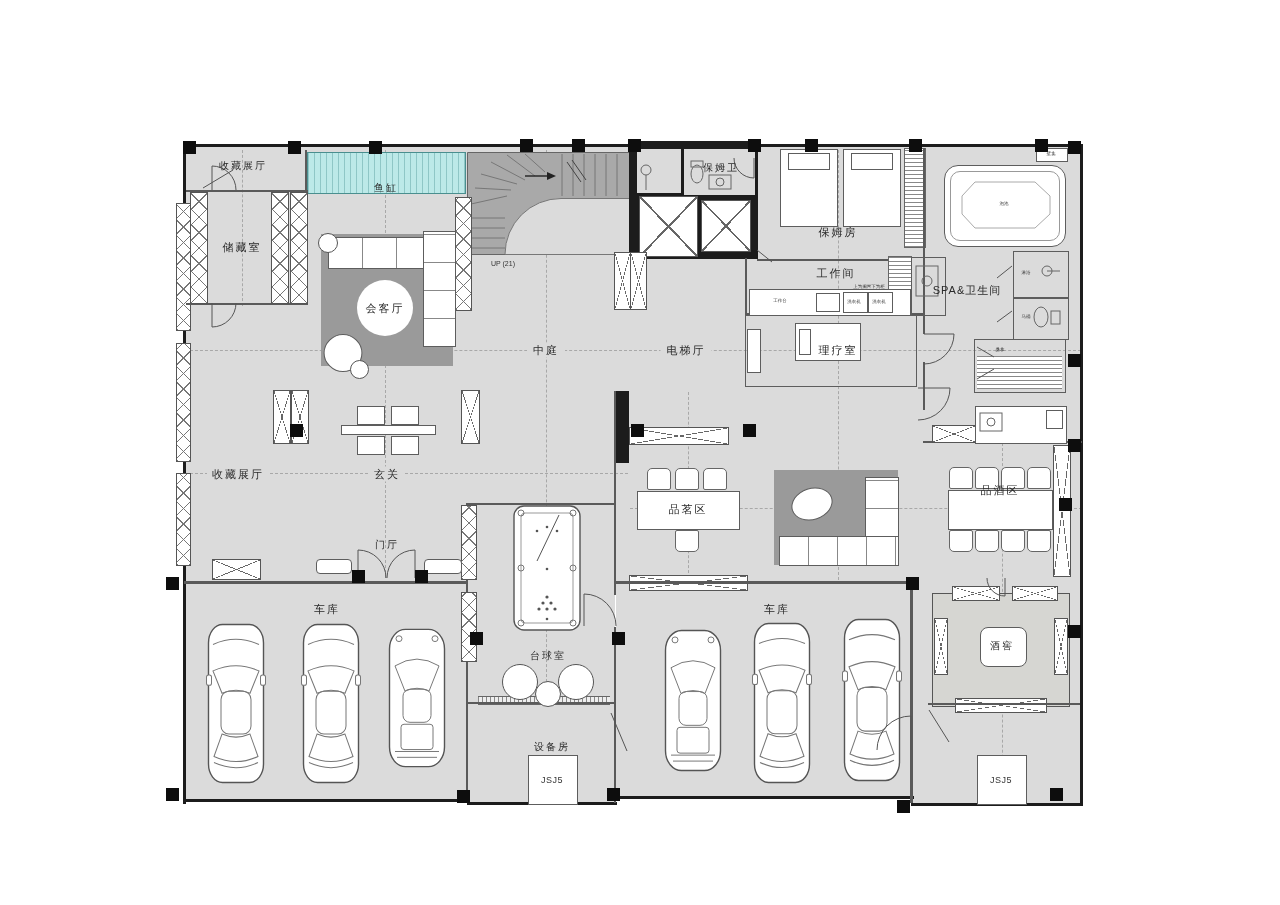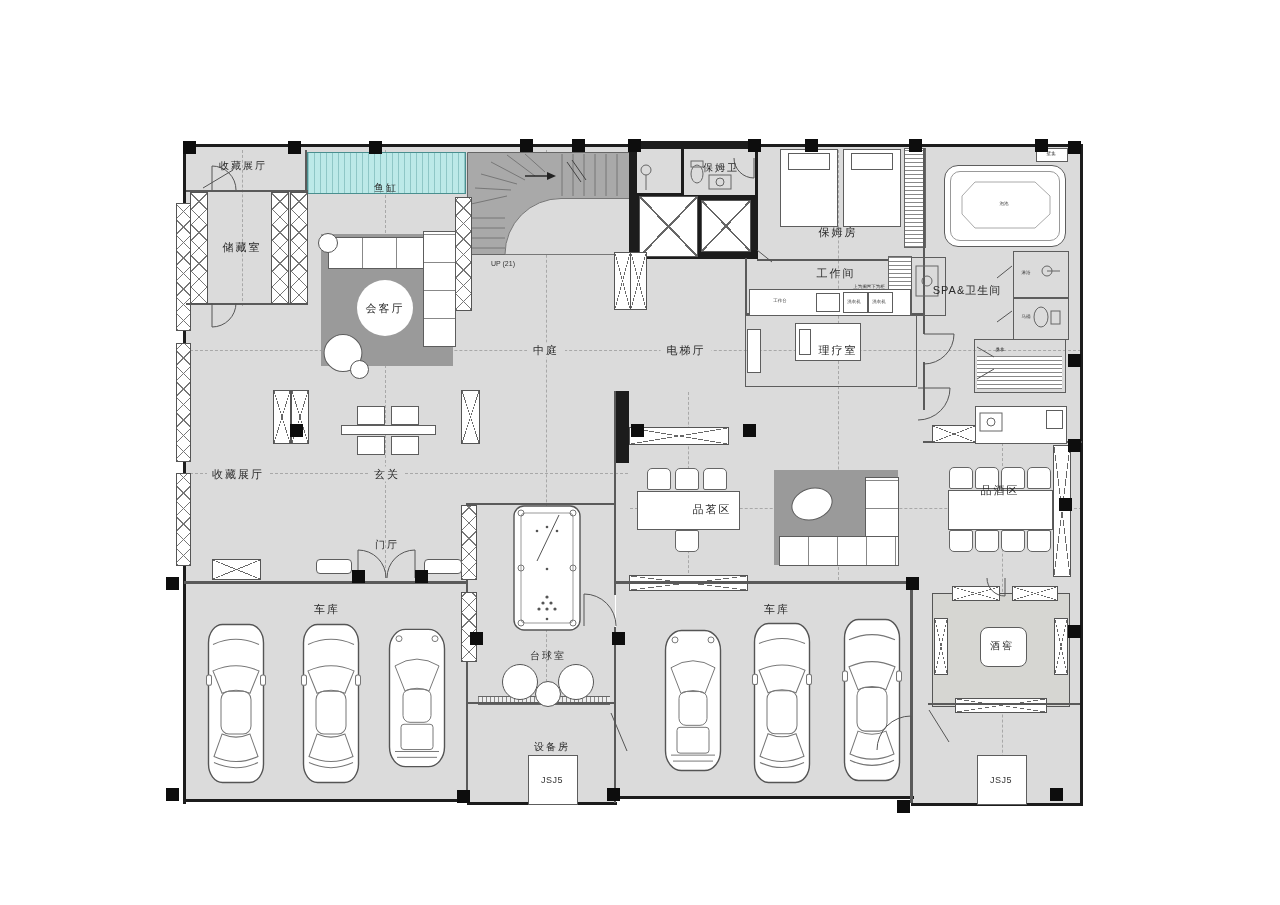--- a/index.html
+++ b/index.html
@@ -382,21 +382,21 @@
   <div class="lbl" style="left:686px;top:350px;background:#dbdbdb;padding:0 6px">电梯厅</div>
   <div class="lbl s10" style="left:721px;top:168px">保姆卫</div>
   <div class="lbl" style="left:838px;top:232px">保姆房</div>
   <div class="lbl" style="left:836px;top:273px">工作间</div>
   <div class="lbl" style="left:967px;top:290px;letter-spacing:1px">SPA&amp;卫生间</div>
   <div class="lbl" style="left:838px;top:350px">理疗室</div>
   <div class="lbl" style="left:238px;top:474px;background:#dbdbdb;padding:0 5px">收藏展厅</div>
   <div class="lbl" style="left:387px;top:474px;background:#dbdbdb;padding:0 5px">玄关</div>
   <div class="lbl s10" style="left:387px;top:545px">门厅</div>
   <div class="lbl s10" style="left:548px;top:656px">台球室</div>
-  <div class="lbl" style="left:712px;top:509px">品茗区</div>
+  <div class="lbl" style="left:688px;top:509px">品茗区</div>
   <div class="lbl" style="left:1000px;top:490px">品酒区</div>
   <div class="lbl" style="left:327px;top:609px">车库</div>
   <div class="lbl" style="left:777px;top:609px">车库</div>
   <div class="lbl s10" style="left:552px;top:747px">设备房</div>
   <div class="lbl s10" style="left:1002px;top:646px">酒窖</div>
   <div class="lbl en s9" style="left:552px;top:780px">JSJ5</div>
   <div class="lbl en s9" style="left:1001px;top:780px">JSJ5</div>
 
   <div class="t" style="left:780px;top:301px">工作台</div>
   <div class="t" style="left:854px;top:302px">洗衣机</div>

